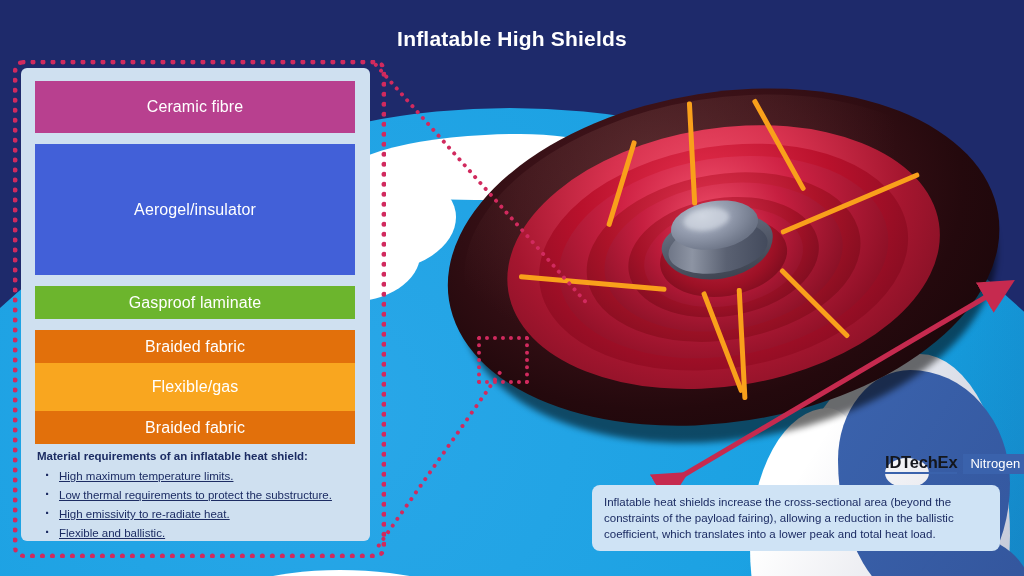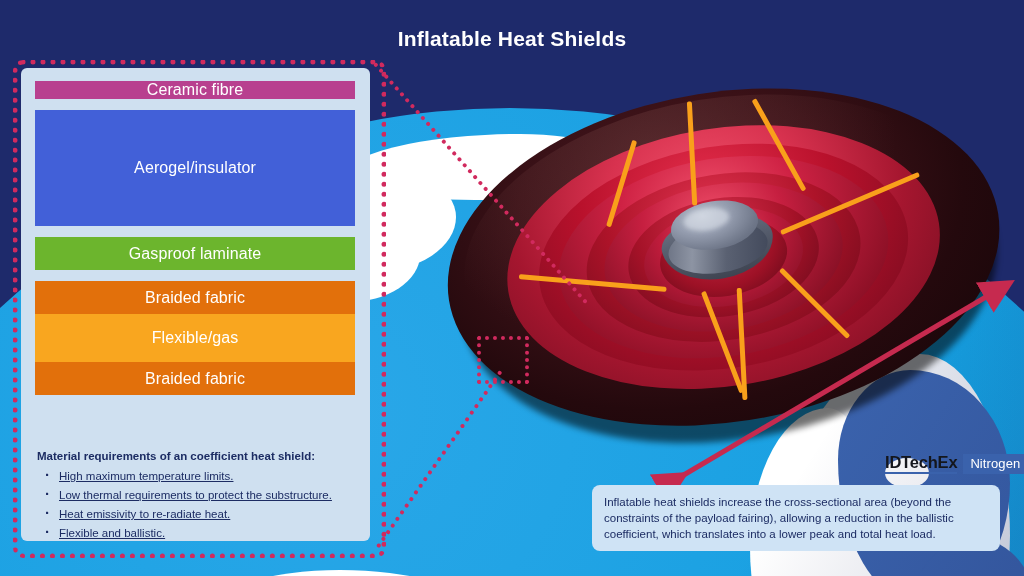--- a/index.html
+++ b/index.html
@@ -55,22 +55,22 @@
   .arrow-svg{position:absolute;left:640px;top:262px;width:392px;height:230px;overflow:visible;}
 
   
   .panel-dots{position:absolute;left:13px;top:60px;width:363px;height:488px;
     border:5px dotted #d12a5e;border-radius:10px;}
   .panel{position:absolute;left:21px;top:68px;width:349px;height:473px;
     background:#cfe0f0;border-radius:6px;padding:0;box-sizing:border-box;}
   .layers{position:absolute;left:14px;top:13px;width:320px;}
   .layer{box-sizing:border-box;display:flex;align-items:center;justify-content:center;
     color:#ffffff;font-size:16px;letter-spacing:.1px;}
-  .l-ceramic{height:18px;background:#b8408f;margin-bottom:11px;}
-  .l-aero{height:116px;background:#4260d8;margin-bottom:11px;}
+  .l-ceramic{height:52px;background:#b8408f;margin-bottom:11px;}
+  .l-aero{height:131px;background:#4260d8;margin-bottom:11px;}
   .l-gas{height:33px;background:#6cb52d;margin-bottom:11px;}
   .l-braid1{height:33px;background:#e2700b;}
   .l-nitro{height:48px;background:#f9a61f;}
   .l-braid2{height:33px;background:#e2700b;}
 
   .reqs{position:absolute;left:16px;top:382px;width:330px;color:#1c2c63;}
   .req-title{font-size:11.5px;font-weight:bold;margin-bottom:5px;}
   .req-list{list-style:none;margin:0;padding:0;}
   .req-list li{font-size:11.5px;line-height:19px;padding-left:22px;position:relative;text-decoration:underline;}
   .req-list li::before{content:"\00b7";position:absolute;left:8px;top:-2px;font-size:15px;font-weight:bold;}
@@ -151,39 +151,39 @@
 
   <svg class="arrow-svg" viewBox="0 0 392 230">
     <defs>
       <marker id="ah" markerWidth="7" markerHeight="7" refX="5.4" refY="3.5" orient="auto">
         <path d="M0,0 L7,3.5 L0,7 z" fill="#c62a4f"></path>
       </marker>
     </defs>
     <line x1="42" y1="214" x2="368" y2="22" stroke="#c62a4f" stroke-width="5" marker-start="url(#ah)" marker-end="url(#ah)"></line>
   </svg>
 
-  <div class="title">Inflatable Heat Shields</div>
+  <div class="title">Inflatable High Shields</div>
 
   <div class="panel-dots"></div>
   <div class="panel">
     <div class="layers">
       <div class="layer l-ceramic">Ceramic fibre</div>
       <div class="layer l-aero">Aerogel/insulator</div>
       <div class="layer l-gas">Gasproof laminate</div>
       <div class="layer l-braid1">Braided fabric</div>
       <div class="layer l-nitro">Flexible/gas</div>
       <div class="layer l-braid2">Braided fabric</div>
     </div>
 
     <div class="reqs">
-      <div class="req-title">Material requirements of an coefficient heat shield:</div>
+      <div class="req-title">Material requirements of an inflatable heat shield:</div>
       <ul class="req-list">
         <li>High maximum temperature limits.</li>
         <li>Low thermal requirements to protect the substructure.</li>
-        <li>Heat emissivity to re-radiate heat.</li>
+        <li>High emissivity to re-radiate heat.</li>
         <li>Flexible and ballistic.</li>
       </ul>
     </div>
   </div>
 
   <div class="caption">Inflatable heat shields increase the cross-sectional area (beyond the constraints of the payload fairing), allowing a reduction in the ballistic coefficient, which translates into a lower peak and total heat load.</div>
 
   <div class="logo">
     <span class="logo-main">IDTechEx</span>
     <span class="logo-badge">Nitrogen</span>

